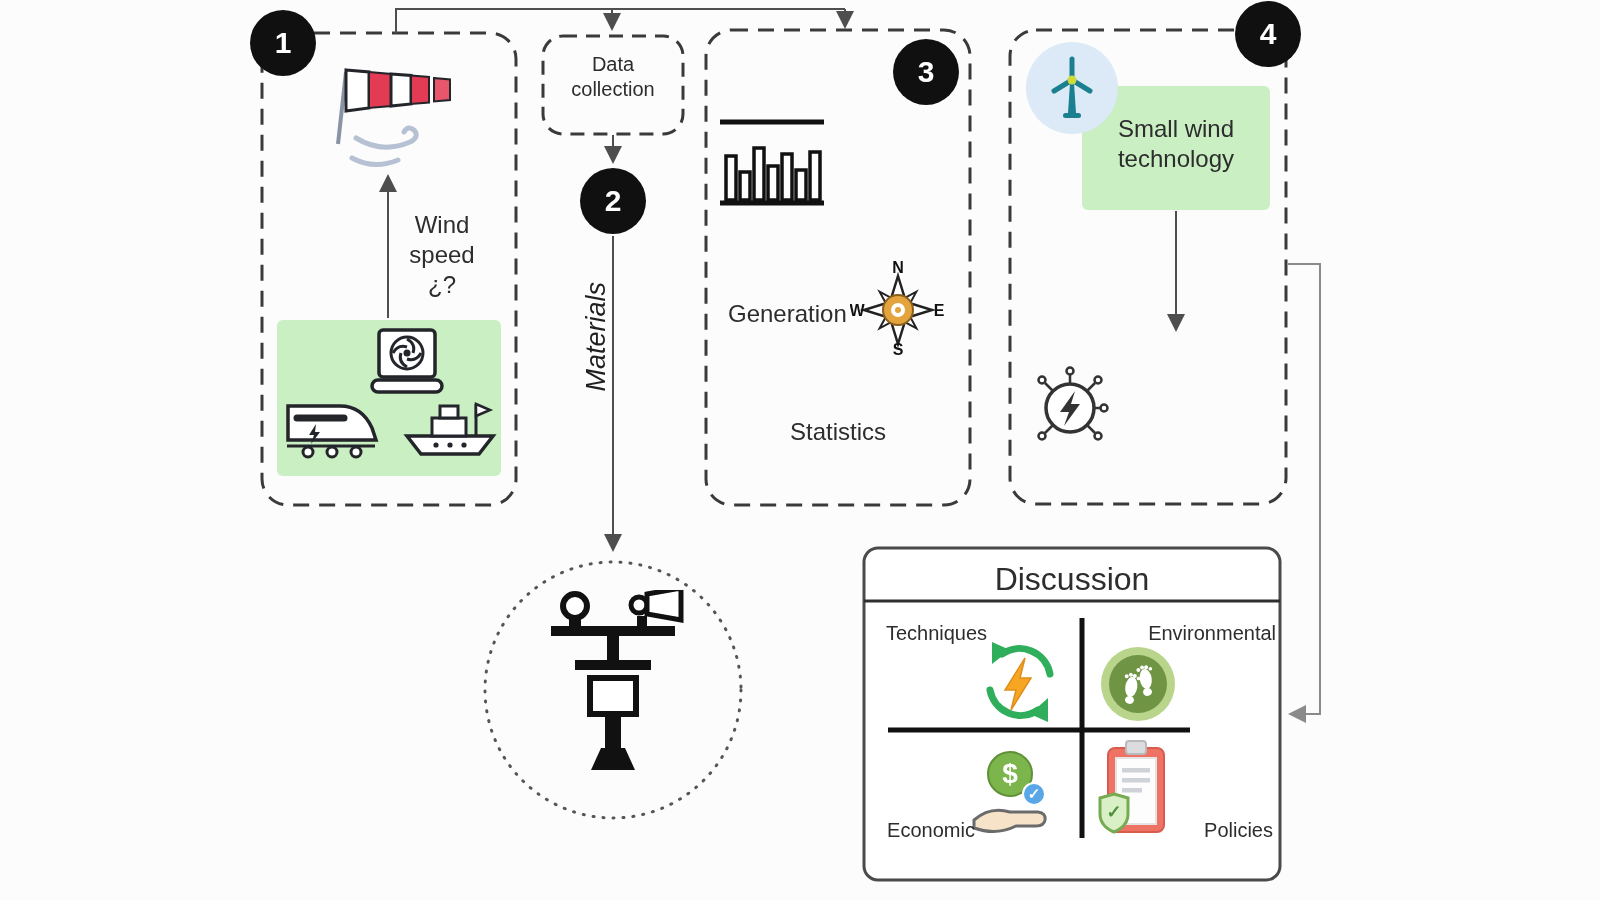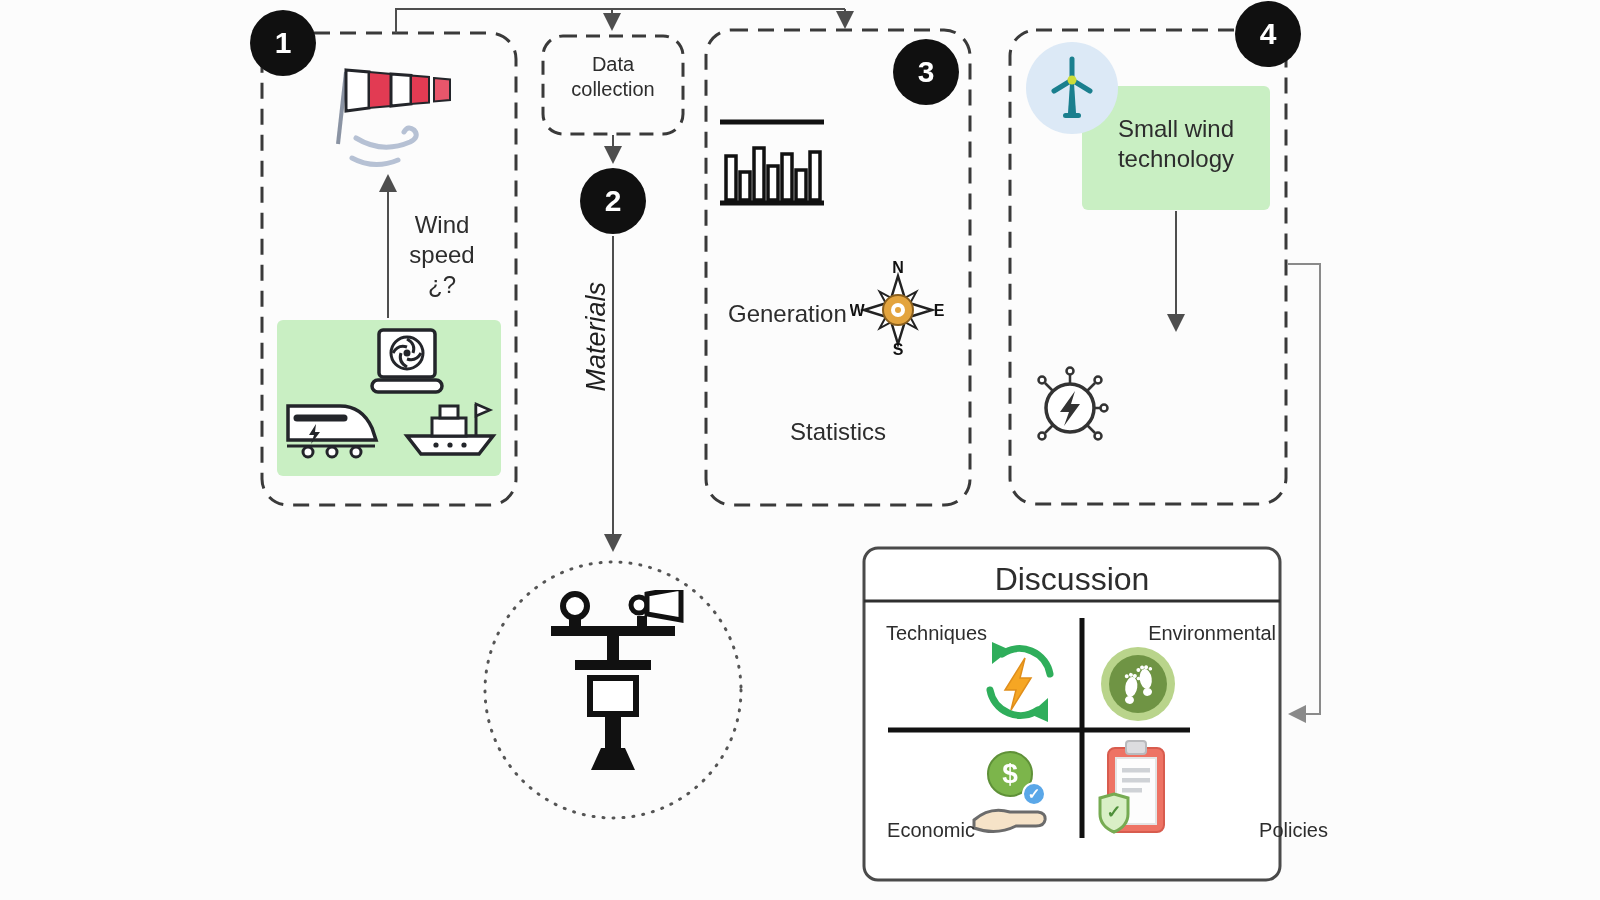--- a/index.html
+++ b/index.html
@@ -210,21 +210,21 @@
     <line x1="19" y1="63" x2="11" y2="71" stroke="#333333" stroke-width="2.5"></line>
       <circle cx="8" cy="74" r="3.5" fill="#ffffff" stroke="#333333" stroke-width="2.5"></circle>
   </svg>
 
 
   <div class="label title" style="left:867px;top:560px;width:410px">Discussion</div>
 
   <div class="label small left" style="left:874px;top:621px;width:125px">Techniques</div>
   <div class="label small right" style="left:1118px;top:621px;width:158px">Environmental</div>
   <div class="label small left" style="left:876px;top:818px;width:110px">Economic</div>
-  <div class="label small right" style="left:1240px;top:818px;width:88px">Policies</div>
+  <div class="label small right" style="left:1185px;top:818px;width:88px">Policies</div>
 
   <svg class="icon" style="left:972px;top:634px" width="96" height="96" viewBox="0 0 96 96">
     <path d="M78 40 A 31 31 0 0 0 30 20" fill="none" stroke="#2fae5b" stroke-width="7" stroke-linecap="round"></path>
     <polygon points="20,8 38,16 20,30" fill="#2fae5b"></polygon>
     <path d="M18 56 A 31 31 0 0 0 66 76" fill="none" stroke="#2fae5b" stroke-width="7" stroke-linecap="round"></path>
     <polygon points="76,88 58,80 76,64" fill="#2fae5b"></polygon>
     <polygon points="53,24 33,56 44,56 39,76 59,44 48,44" fill="#f6a623" stroke="#e08e1b" stroke-width="1.5"></polygon>
   </svg>
 
   <svg class="icon" style="left:1098px;top:644px" width="80" height="80" viewBox="0 0 80 80">

